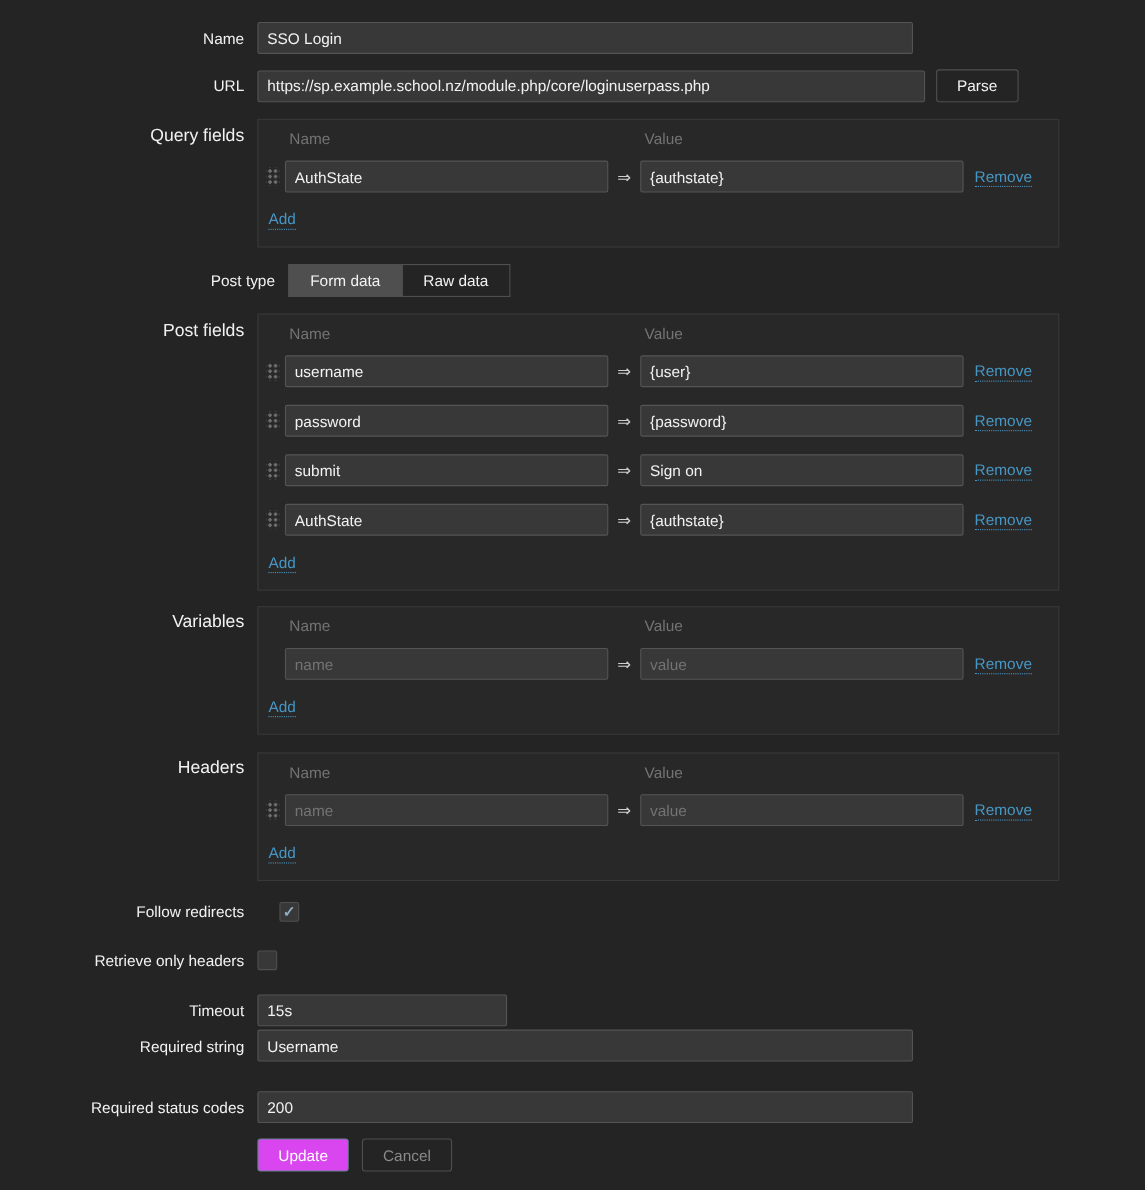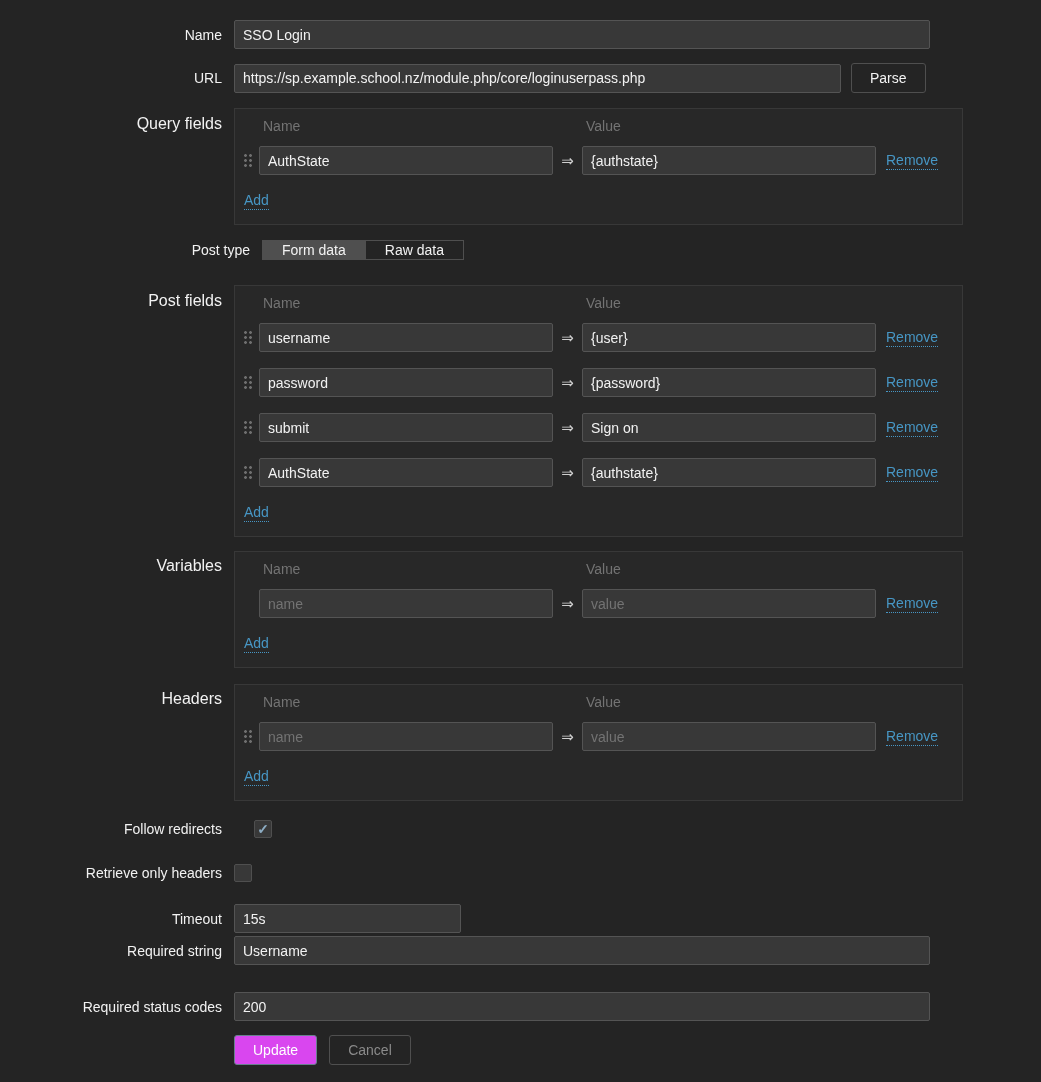--- a/index.html
+++ b/index.html
@@ -9,21 +9,21 @@
   .row { position:absolute; left:0; display:flex; align-items:center; }
   .lbl { width:222px; text-align:right; color:#f2f2f2; font-size:14px; flex:none; }
   .ctl { margin-left:12px; display:flex; align-items:center; }
 
   .txt {
     height:29px; background:#383838; border:1px solid #545454; border-radius:2px;
     color:#f2f2f2; font-size:14px; padding:0 8px; box-sizing:border-box;
     font-family:"Liberation Sans", sans-serif; outline:none;
   }
   .txt::placeholder { color:#737373; opacity:1; }
-  .w-main { width:696px; }
+  .w-main { width:596px; }
   .w-url  { width:607px; }
   .w-timeout { width:227px; }
 
   .panel {
     position:absolute; left:234px; width:729px; box-sizing:border-box;
     background:#282828; border:1px solid #383838; padding:9px 0 15px 0;
   }
   .panel-label { position:absolute; left:0; width:222px; text-align:right; color:#f2f2f2; font-size:16px; }
   .cols { display:flex; padding-left:28px; color:#737373; font-size:14px; margin-bottom:12px; }
   .cols .c1 { width:323px; flex:none; }
@@ -38,21 +38,21 @@
   .arrow { width:29px; text-align:center; color:#cfcfcf; font-size:15px; flex:none; }
   a.lnk {
     color:#4796c4; font-size:14px; text-decoration:none; cursor:pointer;
     border-bottom:1px dotted #4796c4; padding-bottom:1px;
   }
   .remove { margin-left:10px; }
   .add-wrap { padding-left:9px; margin-top:2px; }
 
   .seg { display:flex; }
   .seg .segbtn {
-    height:20px; font-size:14px; font-family:"Liberation Sans", sans-serif;
+    height:30px; font-size:14px; font-family:"Liberation Sans", sans-serif;
     padding:0 19px; background:transparent; border:1px solid #4f4f4f;
     color:#f2f2f2; cursor:pointer;
   }
   .seg .segbtn + .segbtn { margin-left:-1px; }
   .seg .segbtn.sel { background:#4f4f4f; border-color:#4f4f4f; }
 
   .btn {
     height:30px; font-size:14px; font-family:"Liberation Sans", sans-serif;
     padding:0 18px; background:transparent; border:1px solid #4f4f4f;
     border-radius:3px; color:#f2f2f2; cursor:pointer;

